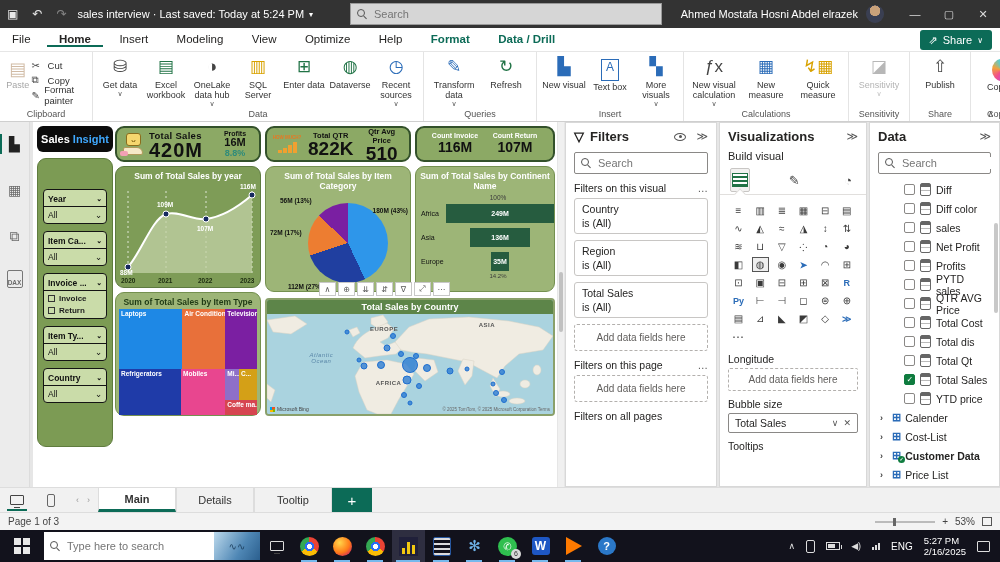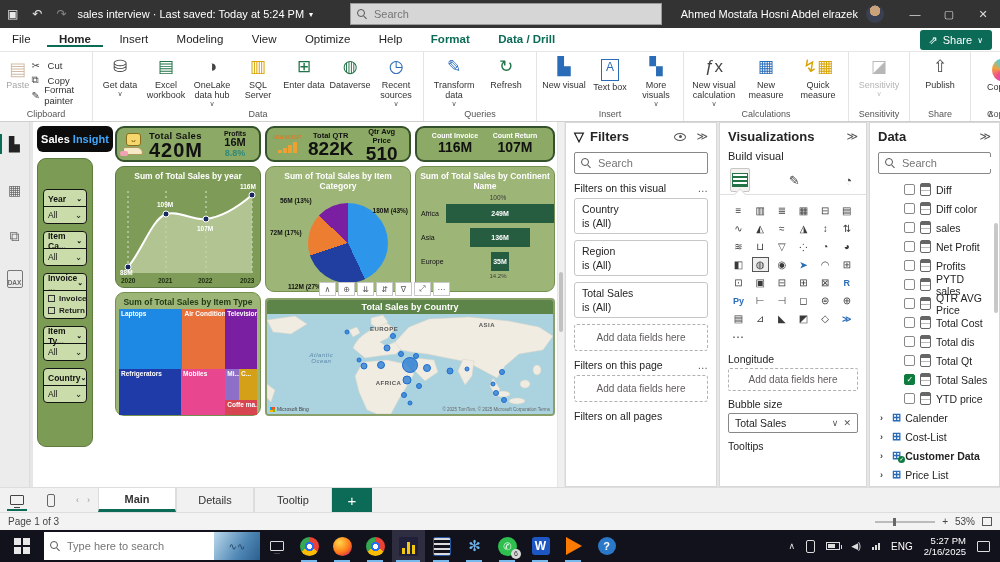--- a/index.html
+++ b/index.html
@@ -61,21 +61,21 @@
   
   .canvas{flex:1;position:relative;padding:0 8px 0 3px;background:#e6e6e6;}
   .page{position:relative;width:524px;height:365px;background:#fff;}
   .vscroll{position:absolute;right:1px;top:0;width:6px;height:365px;background:#f0f0f0;}
   .vscroll .thumb{position:absolute;top:150px;left:1px;width:4px;height:60px;background:#c1c1c1;border-radius:2px;}
   
   .vx{position:absolute;border-radius:9px;}
   .rpt-title{left:4px;top:4px;width:76px;height:26px;background:#0c0c0c;border-radius:6px;display:flex;align-items:center;justify-content:center;font-size:11px;font-weight:bold;gap:3px;}
   .rpt-title .p1{color:#fff;}
   .rpt-title .p2{color:#3fa9ff;}
-  .slicer-panel{left:4px;top:36px;width:56px;height:289px;background:#7c9b54;border:1px solid #5f7c3e;padding:30px 5px 5px;display:flex;flex-direction:column;gap:7px;}
+  .slicer-panel{left:4px;top:36px;width:76px;height:289px;background:#7c9b54;border:1px solid #5f7c3e;padding:30px 5px 5px;display:flex;flex-direction:column;gap:7px;}
   .slicer{background:#cadca9;border:1.5px solid #141414;border-radius:4px;padding:2px 4px;}
   .sl-row{display:flex;justify-content:space-between;align-items:center;font-size:8.5px;font-weight:bold;color:#111;height:13px;}
   .sl-row .sc{font-size:7px;}
   .sl-div{border-top:1px solid #141414;margin:1px -4px;}
   .sl-val{display:flex;justify-content:space-between;align-items:center;font-size:8.5px;color:#111;height:13px;font-weight:normal;}
   .sl-cbrow{display:flex;align-items:center;gap:4px;font-size:8px;font-weight:bold;color:#1d1d1d;height:12px;}
   .cbx{width:7px;height:7px;border:1px solid #333;background:transparent;flex:0 0 7px;}
   
   .card{background:#8ca965;border:2px solid #33512a;}
   .card1{left:82px;top:4px;width:146px;height:36px;display:flex;align-items:center;padding:2px 6px;}
@@ -231,21 +231,21 @@
   .help{width:18px;height:18px;border-radius:50%;background:#2b78c8;color:#fff;font-size:11px;font-weight:bold;display:flex;align-items:center;justify-content:center;}
   .tk-tray{margin-left:auto;display:flex;align-items:center;gap:11px;padding-right:10px;font-size:10px;}
   .tray-caret{font-size:9px;color:#ddd;}
   .tray-phone{width:9px;height:13px;border:1.2px solid #ddd;border-radius:2px;}
   .tray-batt{width:14px;height:8px;border:1.1px solid #ddd;position:relative;}
   .tray-batt::before{content:"";position:absolute;left:1px;top:1px;bottom:1px;width:7px;background:#ddd;}
   .tray-batt::after{content:"";position:absolute;right:-3px;top:2px;width:1.5px;height:4px;background:#ddd;}
   .tray-vol{color:#ddd;font-size:9px;}
   .tray-net{display:flex;align-items:flex-end;gap:1px;}
   .tray-net i{display:block;width:2px;background:#ddd;}
-  .tk-time{text-align:right;font-size:9.5px;line-height:11px;}
+  .tk-time{text-align:left;font-size:9.5px;line-height:11px;}
   .tray-note{width:13px;height:11px;border:1.2px solid #ddd;border-radius:1px;}
 </style>
 </head>
 <body>
 
 <div class="titlebar">
   <span class="tb-ico">▣</span>
   <span class="tb-ico">↶</span>
   <span class="tb-ico dim">↷</span>
   <span class="tb-title"><span>sales interview</span> · <span>Last saved: Today at 5:24 PM</span></span>

